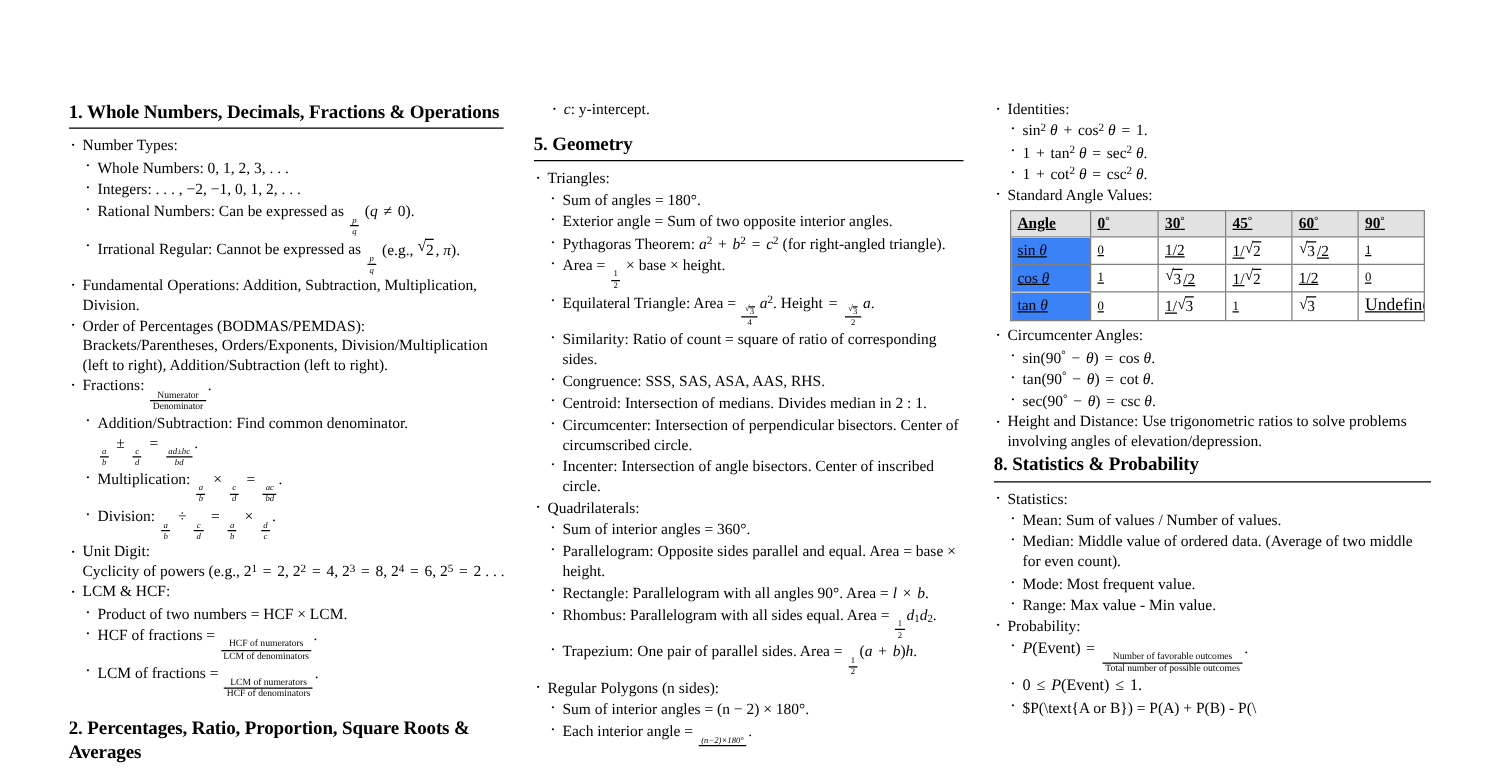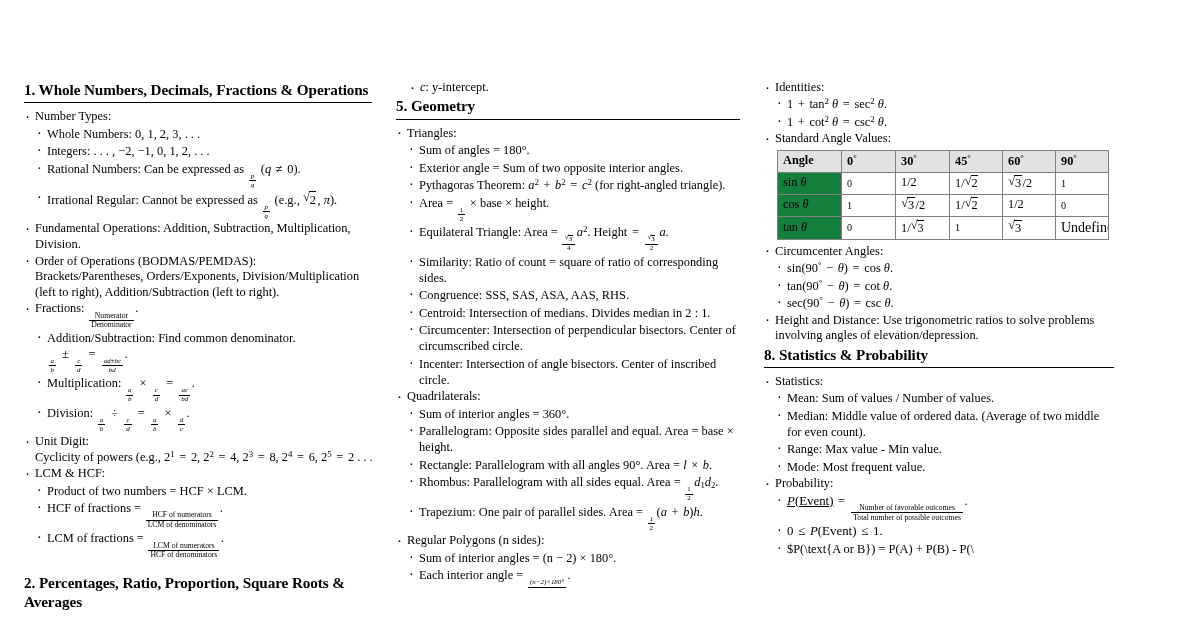--- a/index.html
+++ b/index.html
@@ -18,21 +18,21 @@
   }
 
   #sheet {
     position: absolute;
     left: 0; top: 0;
     width: 1191px;
     height: 626px;
     display: flex;
     flex-direction: row;
     align-items: flex-start;
-    padding: 80px 41px 0 24px;
+    padding: 80px 41px 0 55px;
     gap: 24px;
     overflow: hidden;
   }
 
   .column {
     width: 348px;
     flex: 0 0 348px;
     overflow: hidden;
     height: 546px;
   }
@@ -167,28 +167,29 @@
   table.trig-table th,
   table.trig-table td {
     border: 1px solid #808080;
     padding: 2px 4px 2px 5px;
     text-align: left;
     vertical-align: middle;
     height: 19px;
     font-weight: normal;
     white-space: nowrap;
     overflow: hidden;
+    text-decoration: underline;
   }
   table.trig-table thead th {
     background: #e2e2e2;
     font-weight: bold;
   }
   table.trig-table thead th.angle-col { font-weight: bold; }
   table.trig-table tbody th.rowhead {
-    background: #15803d;
+    background: #3b82f6;
     font-weight: normal;
   }
   table.trig-table col.c0 { width: 64px; }
   table.trig-table col.c1 { width: 54px; }
   table.trig-table col.c2 { width: 54px; }
   table.trig-table col.c3 { width: 53px; }
   table.trig-table col.c4 { width: 53px; }
   table.trig-table col.c5 { width: 53px; }
   td.plain { font-size: 10.2px; vertical-align: top; padding-top: 3px; }
   td.undef { font-size: 14px; }
@@ -226,21 +227,21 @@
                 </span>
               <span class="m" data-name="text-irrational-post">(e.g., <span class="sqrt"><span class="rad">2</span></span>, <span class="mi">π</span>).</span>
             </li>
           </ul>
         </li>
         <li class="tight" data-name="list-item-fundamental-operations">
           <span class="lead" data-name="label-fundamental-operations">Fundamental Operations:</span>
           <span data-name="text-fundamental-operations">Addition, Subtraction, Multiplication, Division.</span>
         </li>
         <li class="tight" data-name="list-item-order-of-operations">
-          <span class="lead" data-name="label-order-of-operations">Order of Operations (BODMAS/PEMDAS):</span><br>
+          <span class="lead" data-name="label-order-of-operations">Order of Percentages (BODMAS/PEMDAS):</span><br>
           <span data-name="text-order-of-operations">Brackets/Parentheses, Orders/Exponents, Division/Multiplication (left to right), Addition/Subtraction (left to right).</span>
         </li>
         <li data-name="list-item-fractions">
           <span class="lead" data-name="label-fractions">Fractions:</span>
           <span class="m frac" data-name="fraction-numerator-denominator">
               <span class="num">Numerator</span>
               <span class="den">Denominator</span>
             </span><span class="m">.</span>
           <ul class="lvl2" data-name="sublist-fractions">
             <li data-name="list-item-fraction-addsub">
@@ -316,21 +317,21 @@
 
     <div class="section-block" data-name="section-percentages">
       <h2 class="section-title" data-name="section-title-2">2. Percentages, Ratio, Proportion, Square Roots &amp; Averages</h2>
 
     </div>
 
   </div>
 
   <div class="column col2" data-name="column-2">
 
-    <ul class="lvl1" data-name="list-carryover" style="">
+    <ul class="lvl1" data-name="list-carryover" style="margin-bottom:10px;">
       <li style="padding-left:24px;" data-name="list-item-c-intercept">
         <span class="m"><span class="mi">c</span>: y-intercept.</span>
       </li>
     </ul>
     <style>ul[data-name="list-carryover"] > li::before{left:14px;}</style>
 
     <div class="section-block" data-name="section-geometry">
       <h2 class="section-title" data-name="section-title-5">5. Geometry</h2>
       <hr class="section-rule" data-name="section-rule-5">
 
@@ -413,20 +414,23 @@
     </div>
 
   </div>
 
   <div class="column col3" data-name="column-3">
 
     <ul class="lvl1" data-name="list-trigonometry">
       <li data-name="list-item-identities">
         <span class="lead" data-name="label-identities">Identities:</span>
         <ul class="lvl2" data-name="sublist-identities">
+          <li data-name="list-item-identity-1">
+            <span class="m" data-name="formula-identity-1">sin<sup class="e">2</sup> <span class="mi">θ</span> <span class="mo">+</span> cos<sup class="e">2</sup> <span class="mi">θ</span> <span class="mo">=</span> 1.</span>
+          </li>
           <li data-name="list-item-identity-2">
             <span class="m" data-name="formula-identity-2">1 <span class="mo">+</span> tan<sup class="e">2</sup> <span class="mi">θ</span> <span class="mo">=</span> sec<sup class="e">2</sup> <span class="mi">θ</span>.</span>
           </li>
           <li data-name="list-item-identity-3">
             <span class="m" data-name="formula-identity-3">1 <span class="mo">+</span> cot<sup class="e">2</sup> <span class="mi">θ</span> <span class="mo">=</span> csc<sup class="e">2</sup> <span class="mi">θ</span>.</span>
           </li>
         </ul>
       </li>
       <li data-name="list-item-standard-angle-values">
         <span class="lead" data-name="label-standard-angle-values">Standard Angle Values:</span>
@@ -506,35 +510,35 @@
           <span class="lead" data-name="label-statistics">Statistics:</span>
           <ul class="lvl2" data-name="sublist-statistics">
             <li class="tight" data-name="list-item-mean">
               <span class="lead" data-name="label-mean">Mean:</span>
               <span data-name="text-mean">Sum of values / Number of values.</span>
             </li>
             <li class="tight" data-name="list-item-median">
               <span class="lead" data-name="label-median">Median:</span>
               <span data-name="text-median">Middle value of ordered data. (Average of two middle for even count).</span>
             </li>
+            <li class="tight" data-name="list-item-mode">
+              <span class="lead" data-name="label-mode">Mode:</span>
+              <span data-name="text-mode">Most frequent value.</span>
+            </li>
             <li class="tight" data-name="list-item-range">
               <span class="lead" data-name="label-range">Range:</span>
               <span data-name="text-range">Max value - Min value.</span>
-            </li>
-            <li class="tight" data-name="list-item-mode">
-              <span class="lead" data-name="label-mode">Mode:</span>
-              <span data-name="text-mode">Most frequent value.</span>
             </li>
           </ul>
         </li>
         <li data-name="list-item-probability">
           <span class="lead" data-name="label-probability">Probability:</span>
           <ul class="lvl2" data-name="sublist-probability">
             <li data-name="list-item-probability-formula">
-              <span class="m" data-name="formula-p-event" style="font-size:1.04em;text-decoration:underline;"><span class="mi">P</span>(Event)</span>
+              <span class="m" data-name="formula-p-event" style="font-size:1.04em;"><span class="mi">P</span>(Event)</span>
               <span class="m mo" data-name="formula-p-equals">=</span>
               <span class="m frac" data-name="fraction-probability">
                   <span class="num">Number of favorable outcomes</span>
                   <span class="den">Total number of possible outcomes</span>
                 </span><span class="m">.</span>
             </li>
             <li data-name="list-item-probability-bounds">
               <span class="m" data-name="formula-probability-bounds" style="font-size:1.04em;">0 <span class="mo">≤</span> <span class="mi">P</span>(Event) <span class="mo">≤</span> 1.</span>
             </li>
             <li data-name="list-item-probability-raw-latex">$P(\text{A or B}) = P(A) + P(B) - P(\</li>

